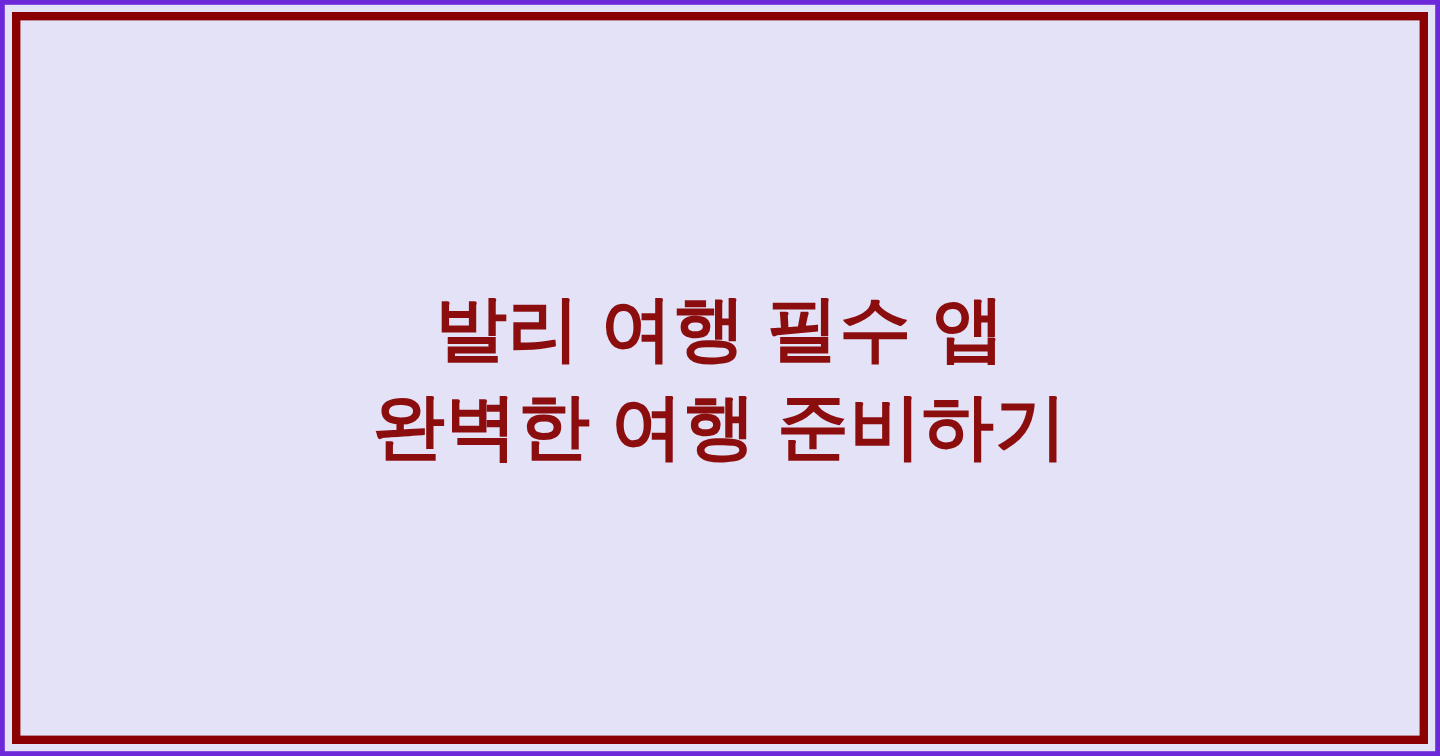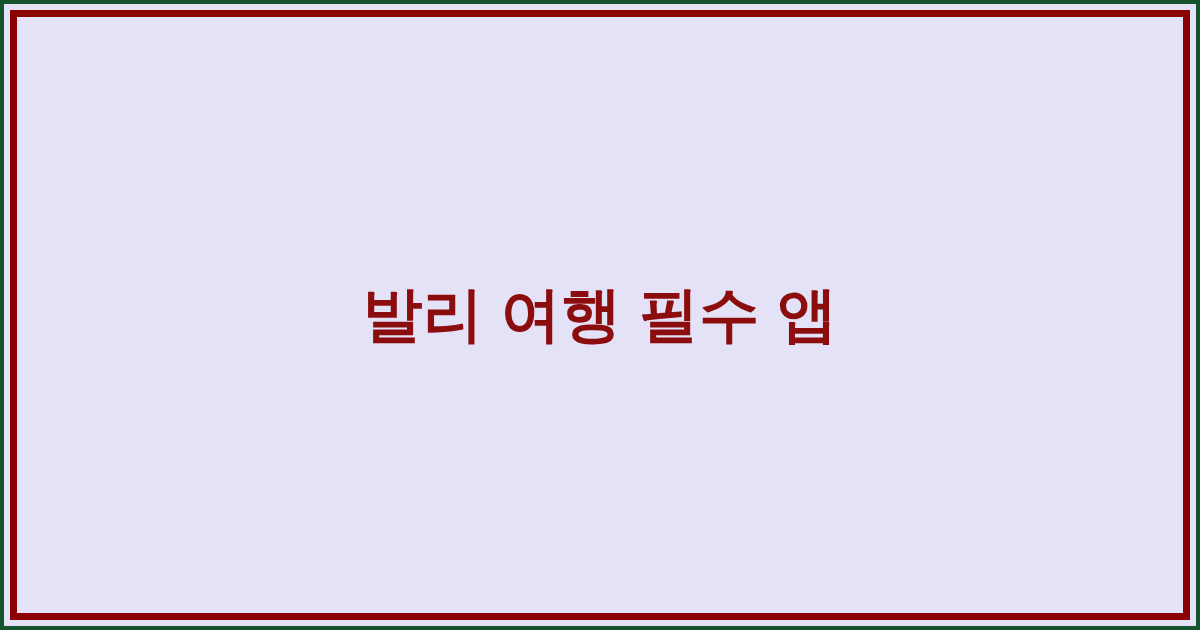--- a/index.html
+++ b/index.html
@@ -15,21 +15,21 @@
     font-family: "Liberation Sans", "DejaVu Sans", sans-serif;
   }
 
   
   .banner {
     position: relative;
     box-sizing: border-box;
     width: 1200px;
     height: 630px;
     background: #e4e2f7;
-    border: 4px solid #14532d;   
+    border: 4px solid #6d28d9;   
     padding: 6px;                
   }
 
   .banner-inner {
     position: relative;
     box-sizing: border-box;
     width: 100%;
     height: 100%;
     background: #e4e2f7;
     border: 7px solid #8b0000;   
@@ -62,16 +62,17 @@
 </style>
 </head>
 <body>
 
 <div class="banner">
 
   <div class="banner-inner">
 
     <h1 class="headline">
       <span class="headline-line">발리 여행 필수 앱</span>
+      <span class="headline-line">완벽한 여행 준비하기</span>
     </h1>
 
   </div>
 </div>
 
 </body></html>

